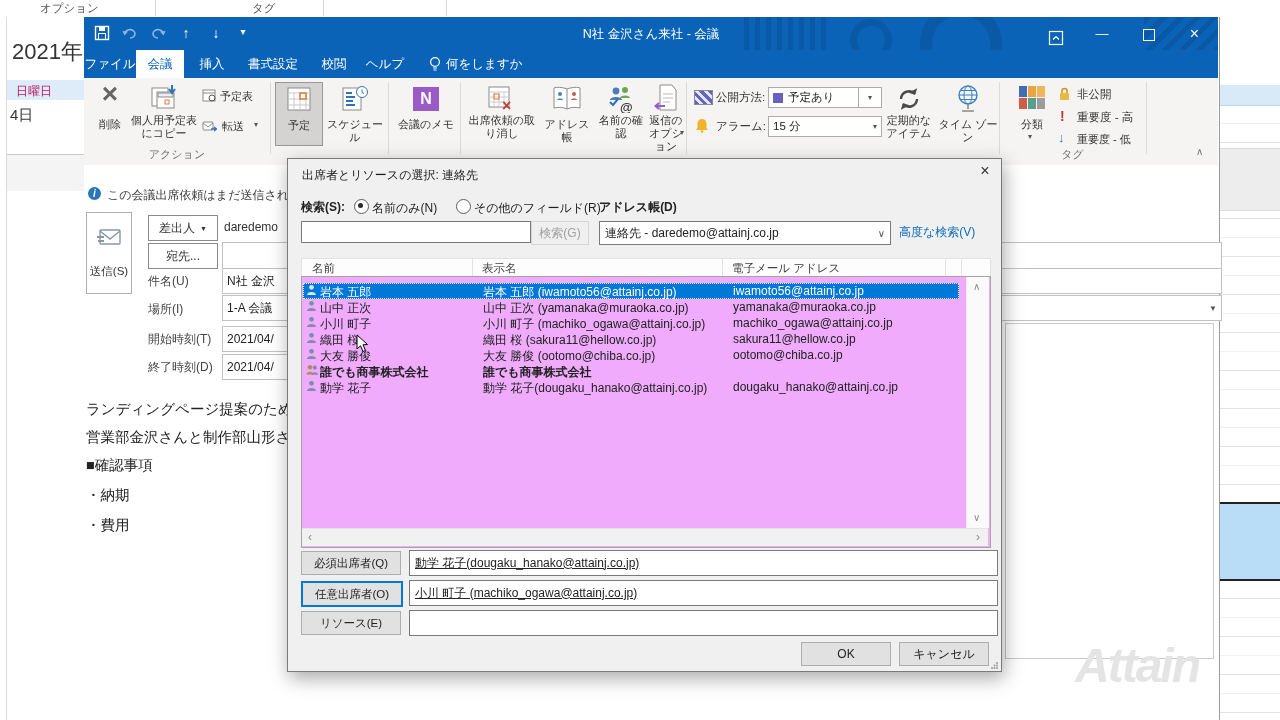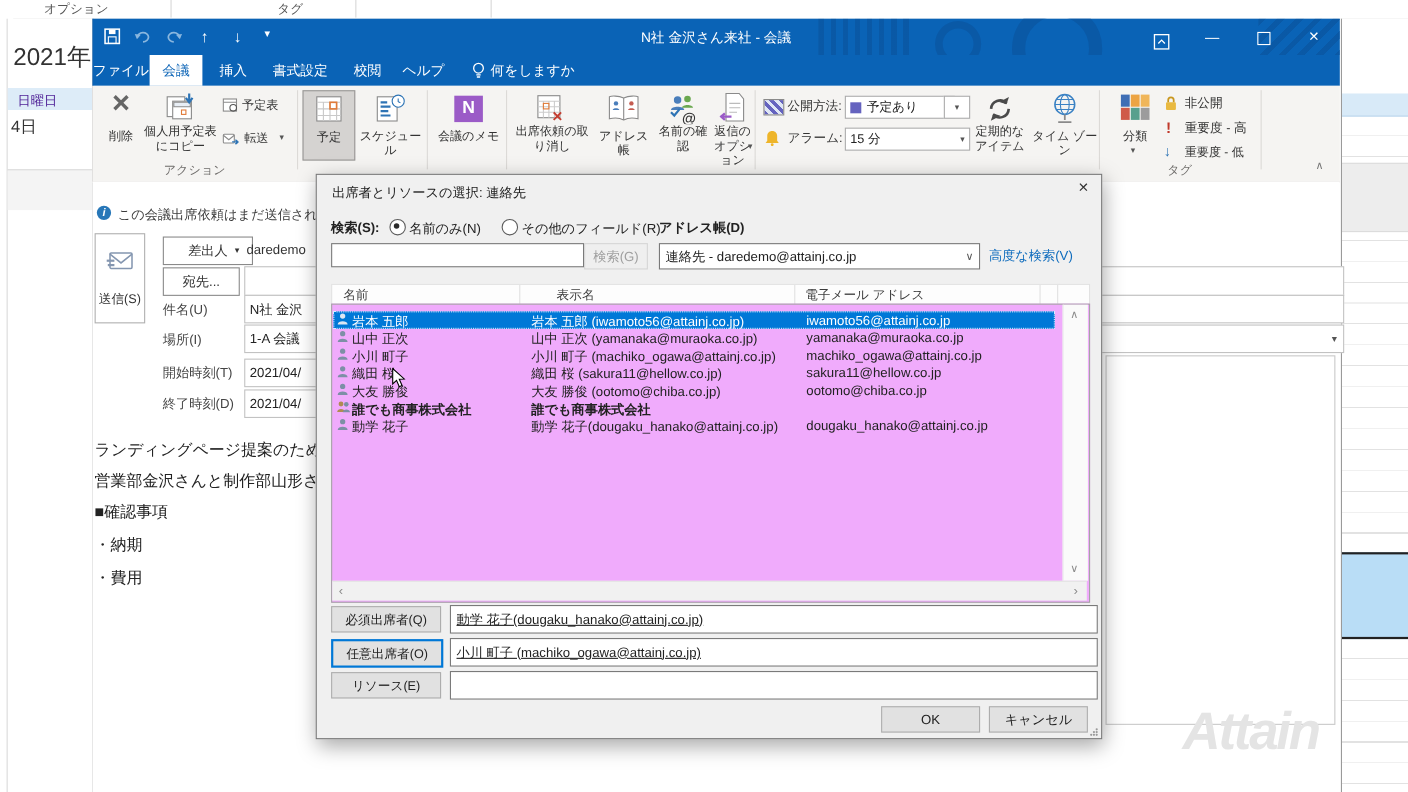--- a/index.html
+++ b/index.html
@@ -52,21 +52,21 @@
     <span class="s" style="left:240px;top:1px;color:#555;font-size:11.5px;">タグ</span>
     <div class="s" style="left:143px;top:0;width:1px;height:16px;background:#d8d8d8;"></div>
     <div class="s" style="left:311px;top:0;width:1px;height:16px;background:#d8d8d8;"></div>
     <div class="s" style="left:434px;top:0;width:1px;height:16px;background:#d8d8d8;"></div>
   </div>
 
   <div class="s" style="left:0;top:17px;width:84px;height:703px;background:#fff;">
     <div class="s" style="left:6px;top:0;width:1px;height:703px;background:#dadada;"></div>
     <div class="s clip nw" style="left:12px;top:20px;width:72px;font-size:22px;color:#333;">2021年</div>
     <div class="s" style="left:7px;top:63px;width:77px;height:20px;background:#ddecf8;"></div>
-    <span class="s" style="left:16px;top:66px;color:#4c1d95;">日曜日</span>
+    <span class="s" style="left:16px;top:66px;color:#be185d;">日曜日</span>
     <span class="s" style="left:10px;top:89px;font-size:15px;color:#333;">4日</span>
     <div class="s" style="left:7px;top:137px;width:77px;height:1px;background:#cccccc;"></div>
     <div class="s" style="left:7px;top:138px;width:77px;height:36px;background:#f4f4f4;"></div>
   </div>
 
   <div class="s" style="left:1218px;top:17px;width:62px;height:703px;background:#fff;">
     <div class="s" style="left:0;top:88px;width:62px;height:615px;background:repeating-linear-gradient(to bottom,transparent 0 18px,#f0f0f0 18px 19px,transparent 19px 37px,#e2e2e2 37px 38px);"></div>
     <div class="s" style="left:0;top:68px;width:62px;height:20px;background:#d8eaf8;border-bottom:1px solid #bcd6ec;"></div>
     <div class="s" style="left:0;top:131px;width:62px;height:61px;background:#ededed;border-top:1px solid #dcdcdc;border-bottom:1px solid #dcdcdc;"></div>
     <div class="s" style="left:0;top:485px;width:62px;height:75px;background:#b9ddf6;border-top:2px solid #222;border-bottom:2px solid #222;border-left:2px solid #222;"></div>
@@ -315,21 +315,21 @@
     <div class="s fbtn" style="left:2px;top:47px;width:44px;height:80px;border-color:#b0b0b0;flex-direction:column;">
       <span><svg width="26" height="20" viewBox="0 0 26 20">
             <rect x="4" y="3" width="20" height="14" rx="1" fill="#fff" stroke="#8496b0" stroke-width="1.4"></rect>
             <path d="M4 4l10 8 10-8" fill="none" stroke="#8496b0" stroke-width="1.4"></path>
             <rect x="1" y="9" width="7" height="2" fill="#8496b0"></rect>
             <rect x="2" y="13" width="6" height="2" fill="#8496b0"></rect>
           </svg></span>
       <span style="margin-top:14px;font-size:11.5px;">送信(S)</span>
     </div>
 
-    <div class="s fbtn" style="left:64px;top:50px;width:68px;height:24px;padding-left:12px;">
+    <div class="s fbtn" style="left:64px;top:50px;width:68px;height:24px;">
       <span>差出人</span>
       <span style="font-size:7px;margin-left:5px;color:#333;">▼</span>
     </div>
     <span class="s nw" style="left:140px;top:55px;color:#333;">daredemo</span>
 
     <div class="s fbtn" style="left:64px;top:78px;width:68px;height:24px;">
         <span>宛先...</span>
       </div>
     <div class="s ffld" style="left:138px;top:77px;width:990px;height:25px;"></div>
 
@@ -383,21 +383,21 @@
         <span>検索(G)</span>
       </div>
     <div class="s dfld" style="left:311px;top:62px;width:280px;height:22px;">
       <span class="nw">連絡先 - daredemo@attainj.co.jp</span>
       <span style="margin-left:auto;color:#555;font-size:10px;">∨</span>
     </div>
     <span class="s ulink nw" style="left:611px;top:65px;">高度な検索(V)</span>
 
     <div class="s" style="left:13px;top:99px;width:660px;height:18px;background:#fdfdfd;border:1px solid #e2e2e2;">
       <span class="s hcell" style="left:10px;top:2px;">名前</span>
-      <span class="s hcell" style="left:180px;top:2px;margin-left:24px;">表示名</span>
+      <span class="s hcell" style="left:180px;top:2px;">表示名</span>
       <span class="s hcell" style="left:430px;top:2px;">電子メール アドレス</span>
       <span class="s" style="left:170px;top:0;width:1px;height:18px;background:#e2e2e2;"></span>
       <span class="s" style="left:420px;top:0;width:1px;height:18px;background:#e2e2e2;"></span>
       <span class="s" style="left:643px;top:0;width:1px;height:18px;background:#e2e2e2;"></span>
     </div>
     <div class="s" style="left:673px;top:99px;width:28px;height:18px;background:#fdfdfd;border:1px solid #e2e2e2;"></div>
 
     <div class="s" style="left:13px;top:117px;width:688px;height:270px;background:#f0abfc;border:1px solid #a5a5a5;">
       <div class="lrow sel" style="top:6px;">
         <span class="picon"><svg width="11" height="12" viewBox="0 0 11 12">

